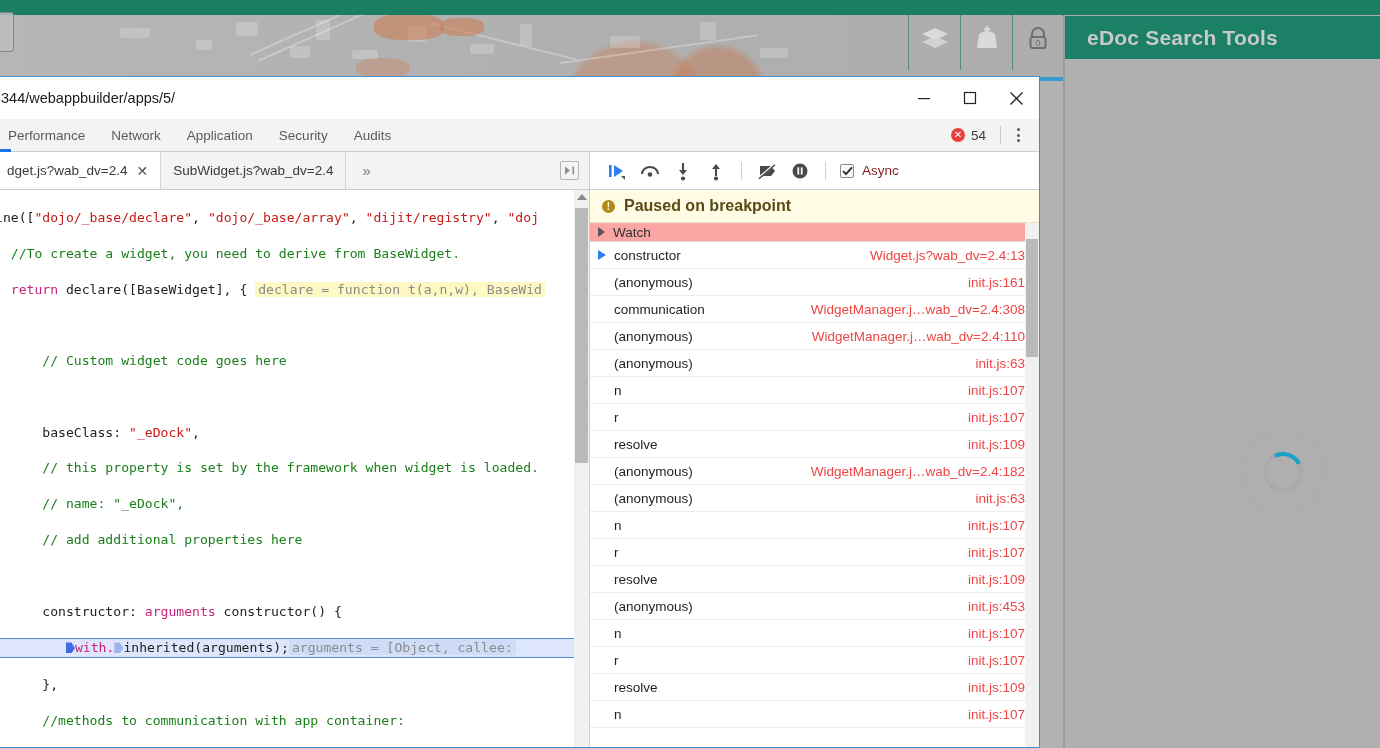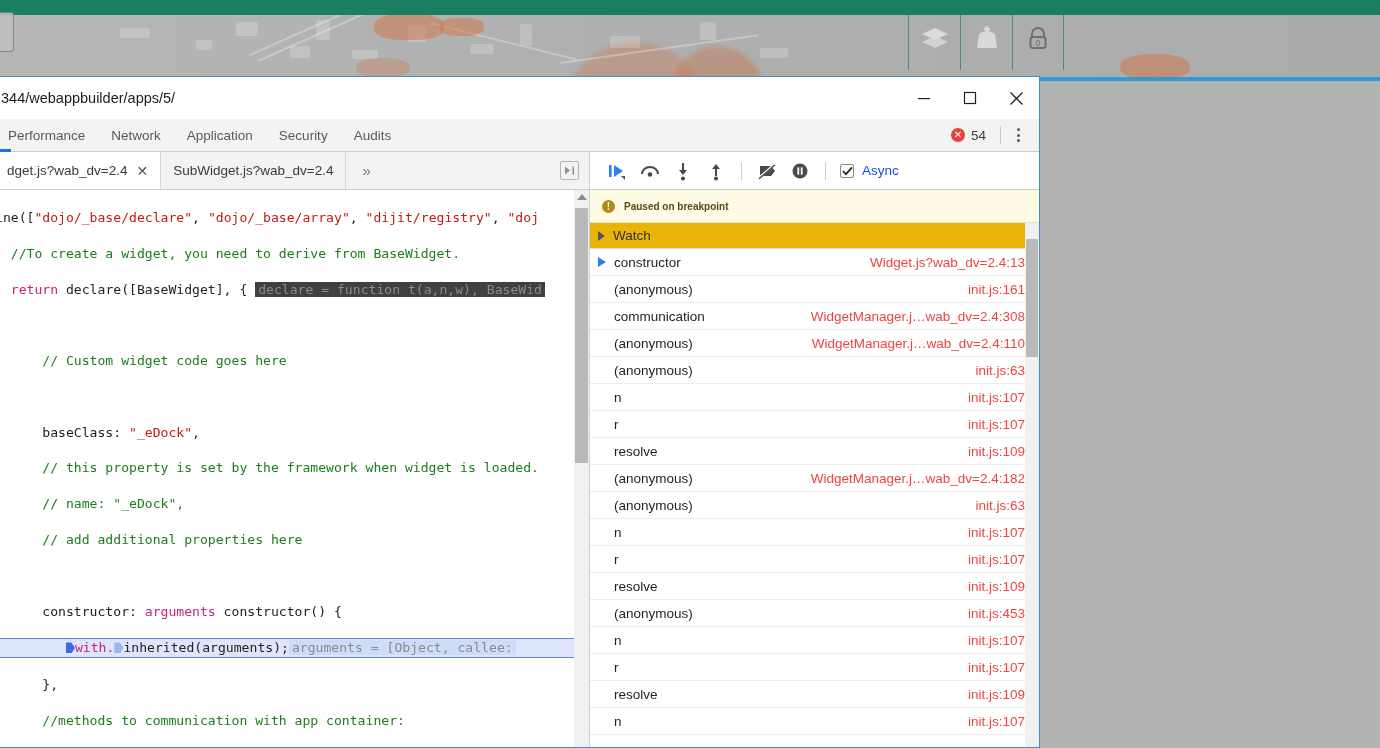--- a/index.html
+++ b/index.html
@@ -222,21 +222,21 @@
     border-top: 1px solid #5588dd;
     border-bottom: 1px solid #5588dd;
     height: 19.9px;
   }
   .kw   { color: #c6237c; }
   .str  { color: #c41a16; }
   .com  { color: #1a7f1a; }
   .plain{ color: #222; }
   .hint {
     color: #8b8b8b;
-    background: #404040;
+    background: #fef9c3;
     padding: 0 3px;
   }
   .hint.sel { background: #cfdcf7; }
   .bp {
     display: inline-block; width: 9px; height: 11px;
     background: #4169e1; vertical-align: -1px;
     clip-path: polygon(0 0, 60% 0, 100% 50%, 60% 100%, 0 100%);
   }
   .bp.light { background: #9fb4ee; }
   #editor-vscroll {
@@ -268,42 +268,42 @@
     display: flex; align-items: center; justify-content: center;
   }
   .dbg-div { width: 1px; height: 18px; background: #cfcfcf; margin: 0 7px; }
   #async-box { display: flex; align-items: center; gap: 8px; margin-left: 4px; }
   .chk {
     width: 14px; height: 14px;
     border: 1px solid #8a8a8a; border-radius: 2px;
     background: #fafafa;
     display: flex; align-items: center; justify-content: center;
   }
-  #async-label { font-size: 13.5px; color: #1d4ed8; }
+  #async-label { font-size: 13.5px; color: #7f1d1d; }
 
   #paused-banner {
     height: 33px; flex: none;
     background: #fffbe5;
     border-bottom: 1px solid #e8e2c3;
     display: flex; align-items: center; gap: 9px;
     padding-left: 12px;
   }
   .info-dot {
     width: 13px; height: 13px; border-radius: 50%;
     background: #b08a14; color: #fffbe5;
     font-size: 10px; font-weight: bold; line-height: 13px; text-align: center;
   }
-  #paused-text { font-size: 10px; font-weight: bold; color: #5a4a14; }
+  #paused-text { font-size: 16px; font-weight: bold; color: #5a4a14; }
 
   #debug-scroll { flex: 1; overflow: hidden; min-height: 0; background: #fff; }
   .section-head {
-    height: 26px;
+    height: 19px;
     display: flex; align-items: center; gap: 8px;
     padding-left: 8px;
-    background: #eab308;
+    background: #fca5a5;
     border-bottom: 1px solid #dedede;
     font-size: 13.5px; color: #2f2f2f;
   }
   .tri {
     width: 0; height: 0;
     border-top: 5px solid transparent; border-bottom: 5px solid transparent;
     border-left: 7px solid #555;
   }
   .tri.open {
     border-left: 5px solid transparent; border-right: 5px solid transparent;
@@ -386,20 +386,28 @@
     </div>
     <div class="map-tool">
       <svg class="ic-lock" width="30" height="30" viewBox="0 0 30 30">
         <path d="M9 13 v-3 a6 6 0 0 1 12 0 v3" fill="none" stroke="#3c3c3c" stroke-width="2"></path>
         <rect x="7.5" y="13" width="15" height="11" rx="2.5" fill="none" stroke="#3c3c3c" stroke-width="2"></rect>
         <text x="15" y="21.5" font-size="9" text-anchor="middle" fill="#3c3c3c" font-family="Liberation Sans, sans-serif">0</text>
       </svg>
     </div>
   </div>
 
+  <div id="edoc-panel">
+    <div id="edoc-titlebar">
+      <span id="edoc-title">eDoc Search Tools</span>
+    </div>
+    <div id="edoc-body">
+      <div id="edoc-spinner"></div>
+    </div>
+  </div>
 </div>
 
 <div id="devtools-window">
 
   <div id="dt-titlebar">
     <span id="dt-url">344/webappbuilder/apps/5/</span>
     <div id="dt-winbtns">
       <div class="winbtn">
         <svg width="14" height="14" viewBox="0 0 14 14">
           <rect x="1" y="7" width="12" height="1.2" fill="#222"></rect>

